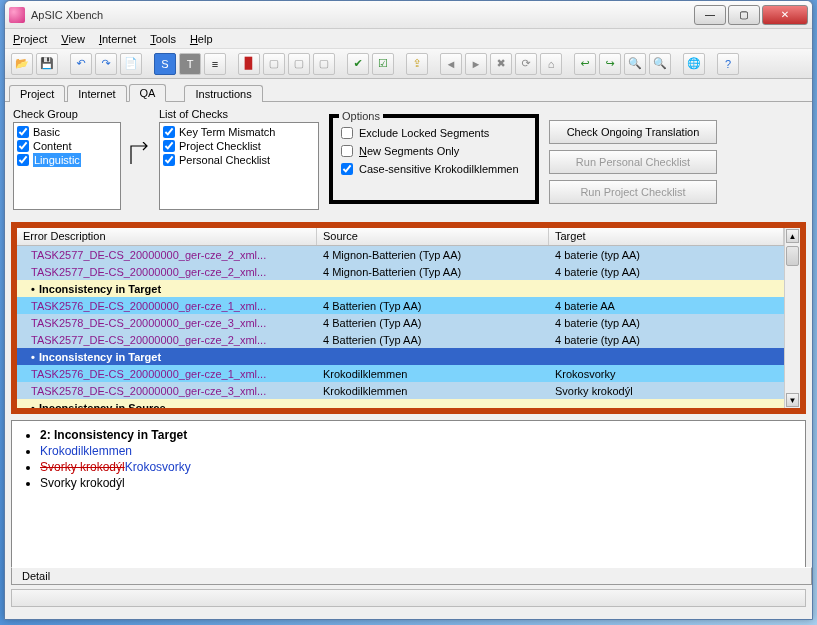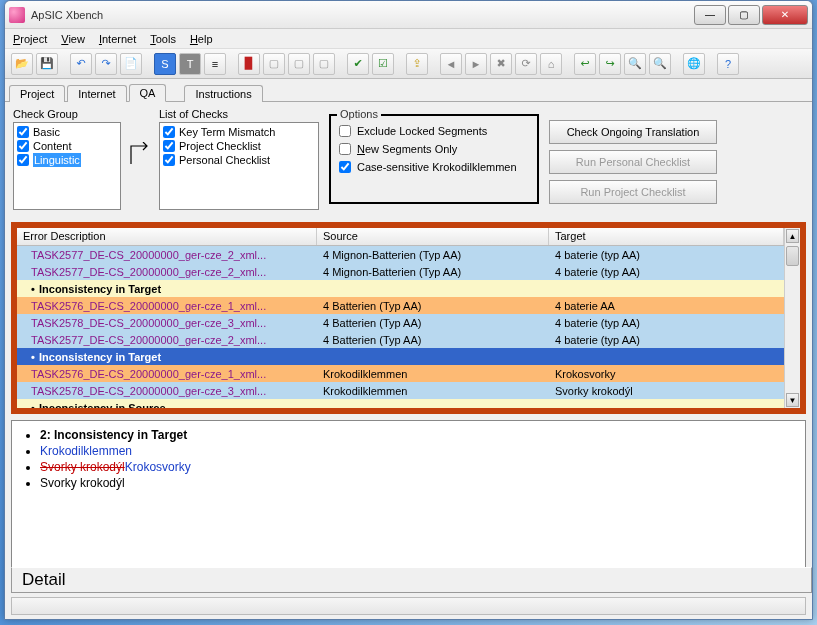--- a/index.html
+++ b/index.html
@@ -117,21 +117,21 @@
   .listbox.wide { width: 160px; }
   .check-row { display:flex; align-items:center; gap:4px; line-height:14px; padding:0 1px;}
   .check-row input { margin:0; width:12px; height:12px;}
   .sel { background:#3399ff; color:#fff; padding:0 1px;}
   .connector {
     width:18px;
     position:relative;
   }
   .connector svg{position:absolute;top:34px;left:-2px;}
   .fieldset {
-    border:2px solid #000000;
+    border:4px solid #000000;
     padding:6px 8px 4px 8px;
     position:relative;
     margin-top:6px;
     width:210px;
     height:90px;
   }
   .fieldset .legend{
     position:absolute;top:-8px;left:6px;
     background:#f0f0f0;padding:0 3px;
     color:#333;
@@ -168,21 +168,21 @@
   .gh3{flex:1;}
   .grow{display:flex;height:17px;align-items:center;}
   .gc1{width:300px;padding-left:14px;color:#8b1a8b;white-space:nowrap;overflow:hidden;}
   .gc2{width:232px;padding-left:6px;}
   .gc3{flex:1;padding-left:6px;}
   .group-row{font-weight:bold;color:#000;padding-left:6px;}
   .group-row .gc1{color:#000;padding-left:6px;}
   .bullet{display:inline-block;width:8px;text-align:center;color:#000;margin-right:2px;}
   .bg-blue{background:#b8d8ef;}
   .bg-yellow{background:#fbf7c8;}
-  .bg-green{background:#fdba74;}
+  .bg-green{background:#7dd3fc;}
   .bg-sel{background:#3265c9;color:#fff;}
   .bg-sel .gc1{color:#fff;}
   .vscroll{width:16px;background:#efefef;border-left:1px solid #ccc;position:relative;}
   .vscroll .thumb{position:absolute;top:18px;left:1px;width:13px;height:20px;background:linear-gradient(#e8e8e8,#cfcfcf);border:1px solid #aaa;border-radius:2px;}
   .vscroll .arr{position:absolute;left:1px;width:13px;height:14px;background:linear-gradient(#f4f4f4,#d8d8d8);border:1px solid #aaa;display:flex;align-items:center;justify-content:center;font-size:8px;}
   .vscroll .arr.up{top:1px;}
   .vscroll .arr.dn{bottom:1px;}
   .detail-area{
     margin:6px 6px 0 6px;
     border:1px solid #888;
@@ -196,21 +196,21 @@
   .detail-area li{margin:0;}
   .strike-red{color:#c00000;text-decoration:line-through;}
   .blue-link{color:#1a3fc9;}
   .detail-tab{
     margin-left:6px;margin-top:-1px;
     display:inline-block;
     padding:2px 10px;
     border:1px solid #999;
     border-top:1px solid #fff;
     background:#f0f0f0;
-    font-size:17px;
+    font-size:11px;
   }
   .statusbar{
     height:18px;
     margin:4px 6px 2px 6px;
     border:1px solid #bbb;
     background:linear-gradient(#f6f6f6,#e6e6e6);
   }
 </style>
 </head>
 <body>

